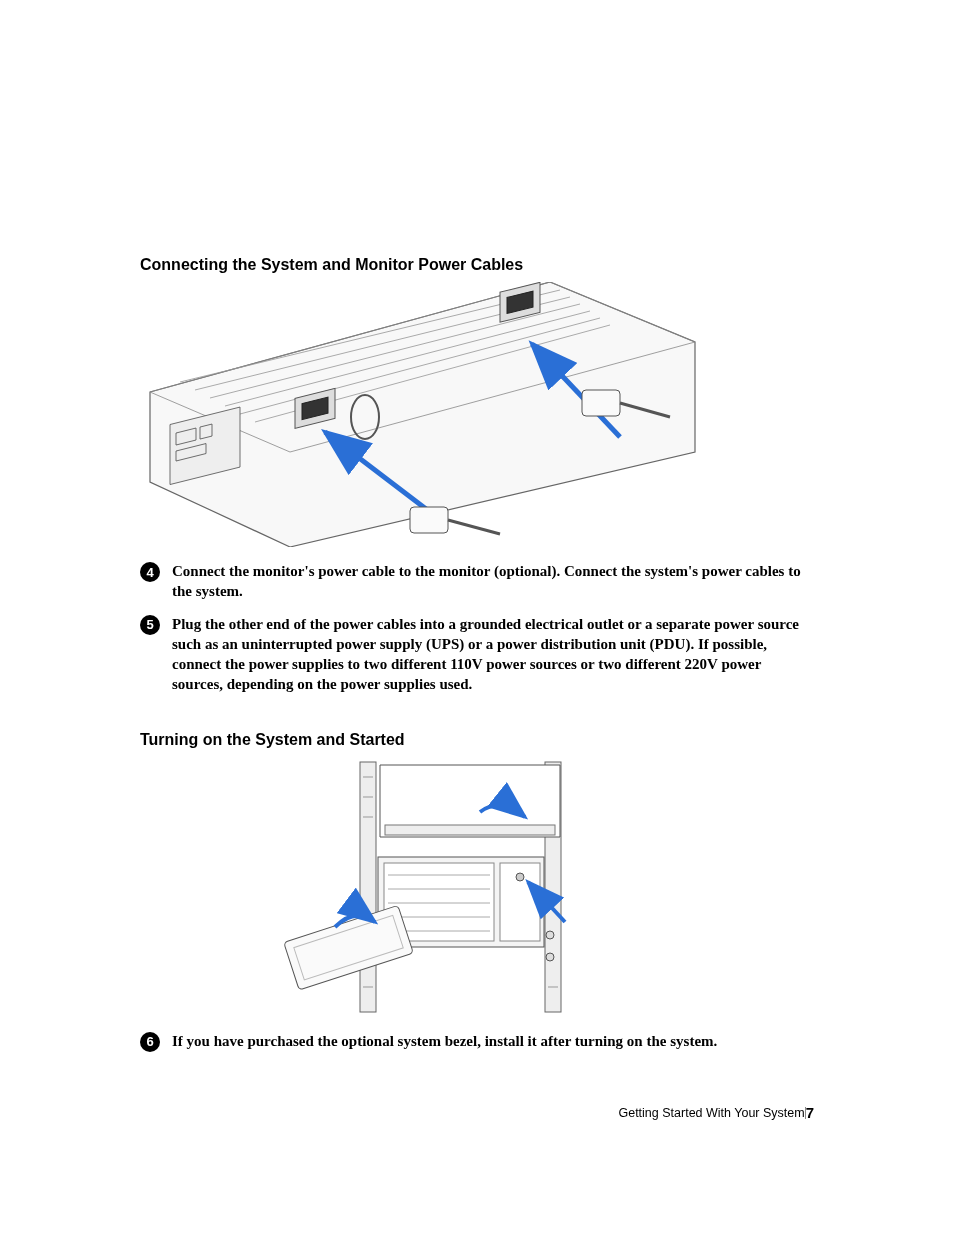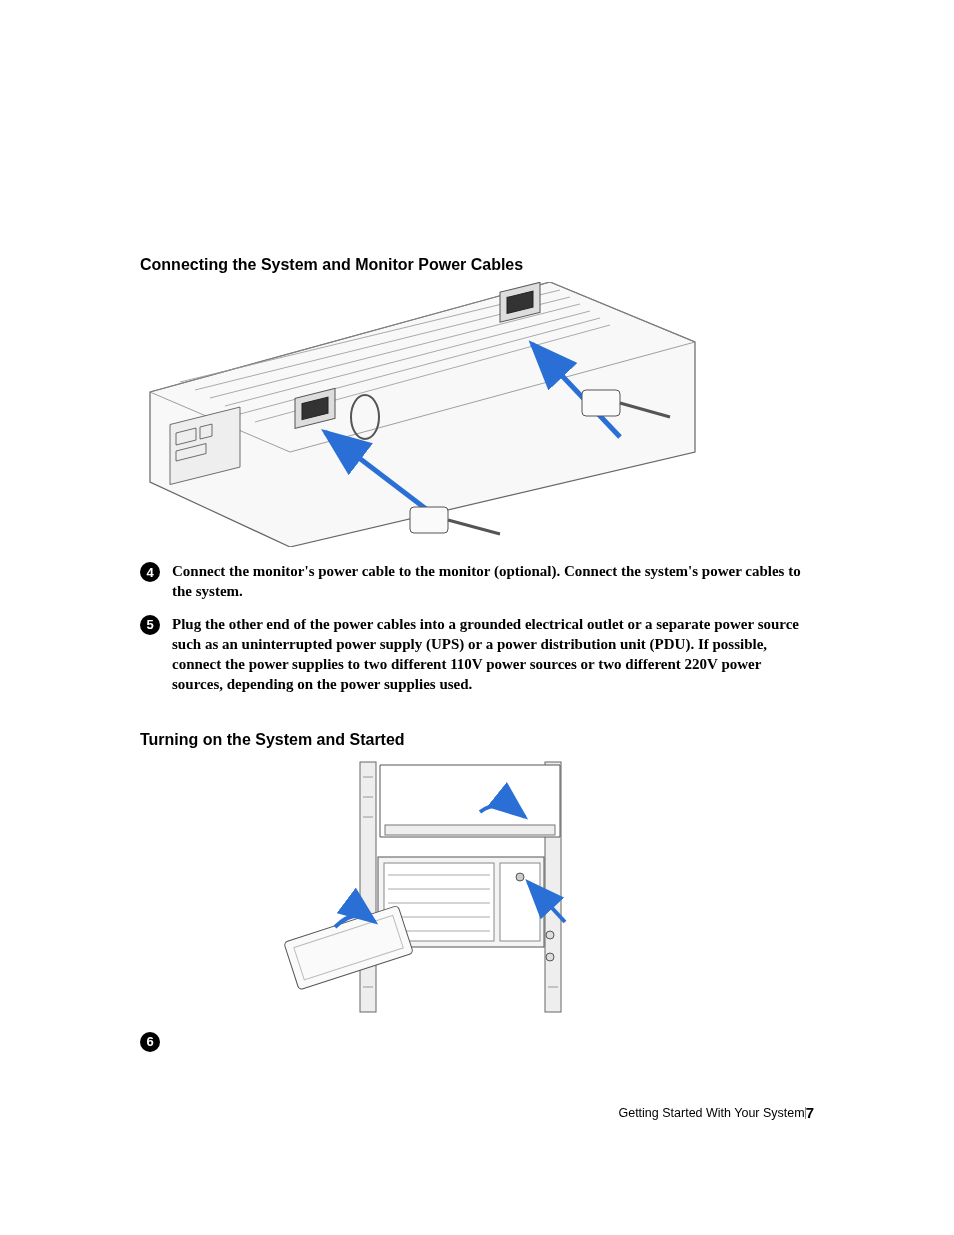--- a/index.html
+++ b/index.html
@@ -211,20 +211,21 @@
       <line x1="315" y1="165" x2="278" y2="125" stroke="#2a6fd6" stroke-width="4" marker-end="url(#arrowhead2)"></line>
 
       <circle cx="300" cy="178" r="4" fill="#ddd" stroke="#555"></circle>
       <circle cx="300" cy="200" r="4" fill="#ddd" stroke="#555"></circle>
     </svg>
   </div>
 
   <div class="step">
     <div class="step-num">6</div>
     <div class="step-body">
+      <p>If you have purchased the optional system bezel, install it after turning on the system.</p>
     </div>
   </div>
 
   <div class="footer">
     <span>Getting Started With Your System</span>
     <span class="divider"></span>
     <span class="page-num">7</span>
   </div>
 
 </div>

